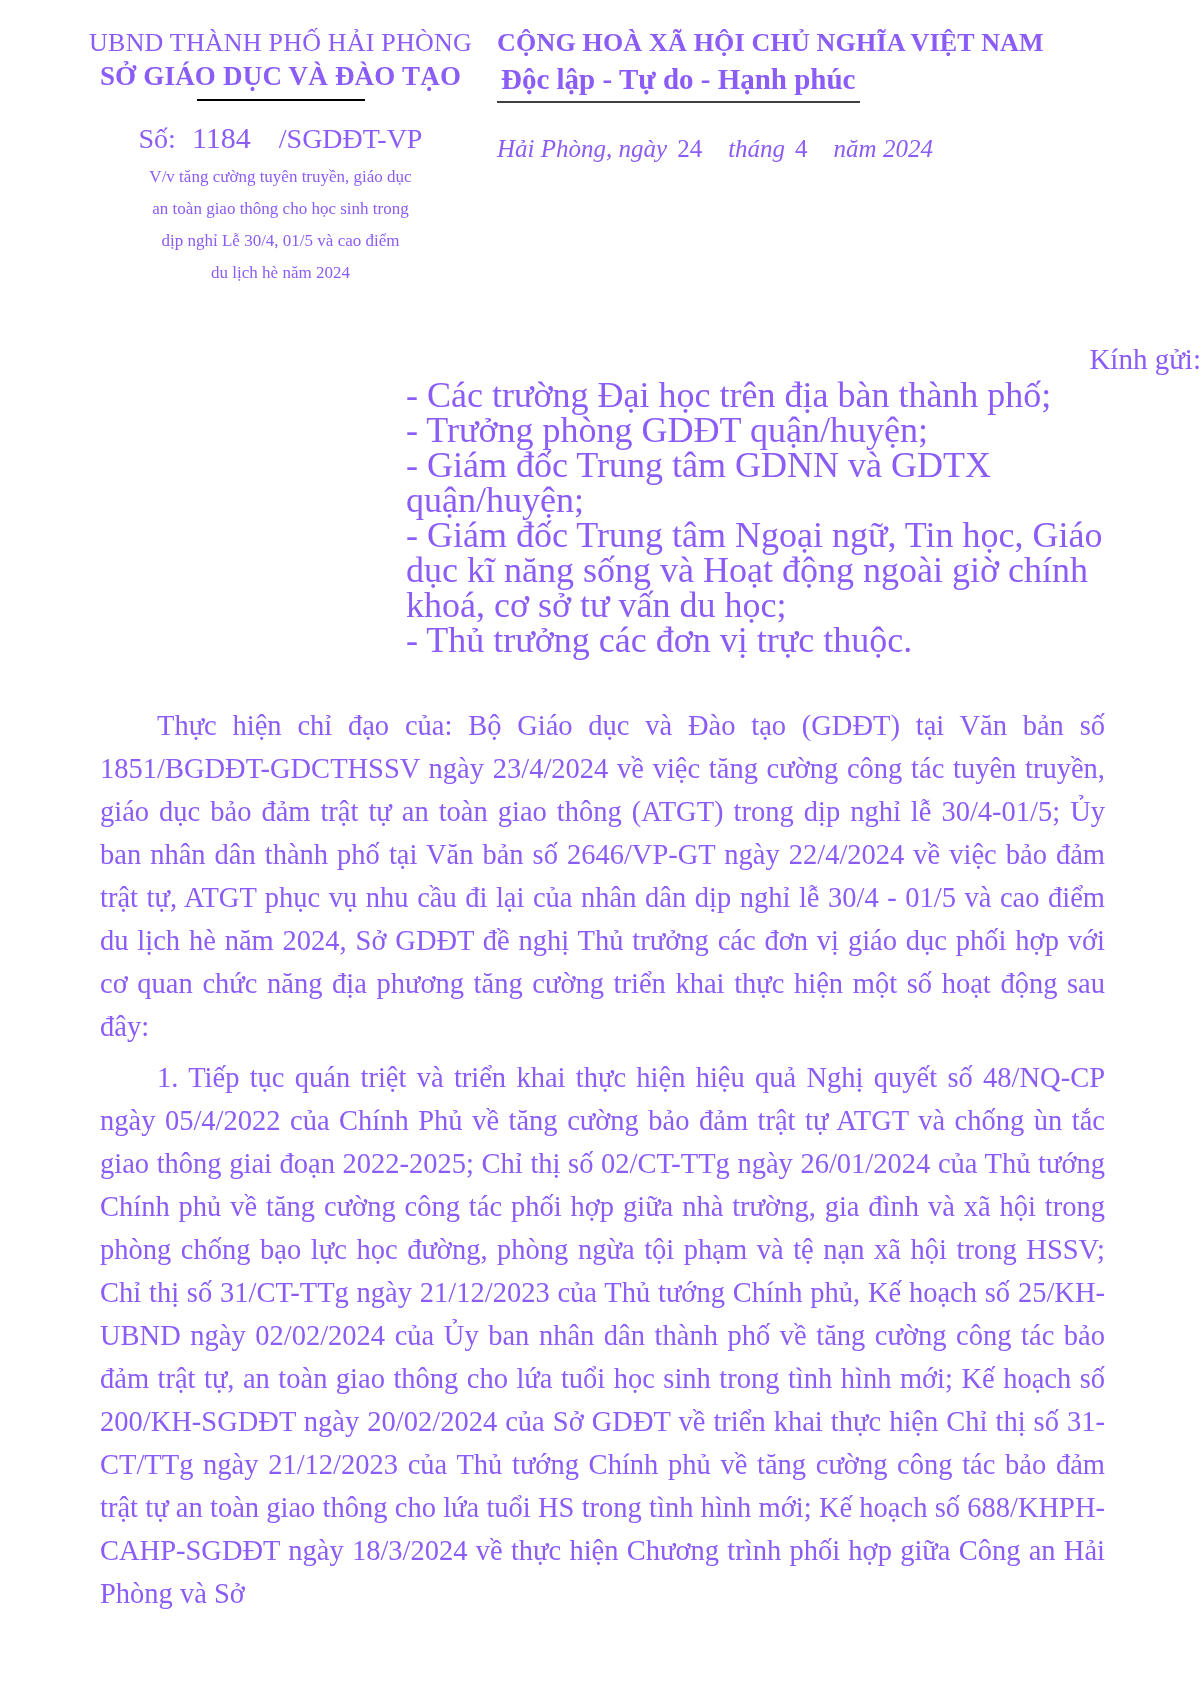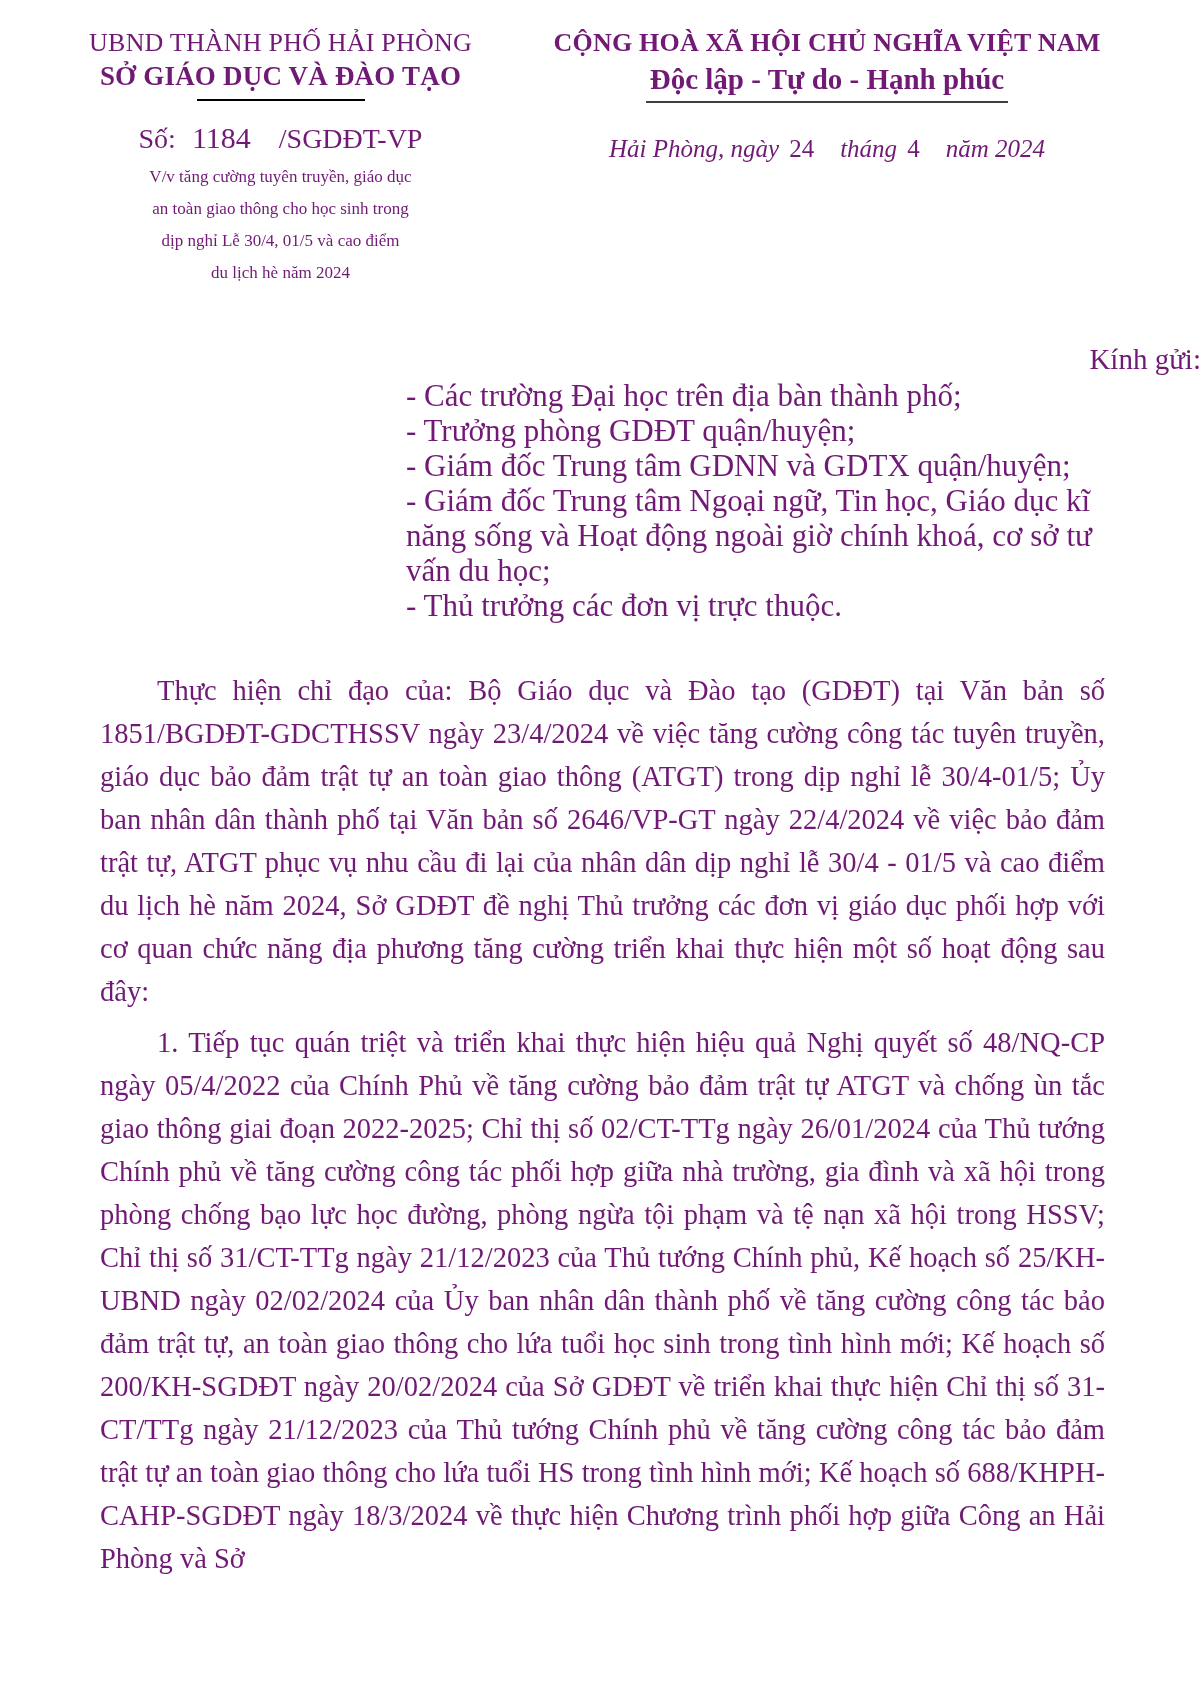--- a/index.html
+++ b/index.html
@@ -1,42 +1,42 @@
 <!DOCTYPE html>
 <html><head>
 <meta charset="utf-8">
 <style>
   html,body{margin:0;padding:0;background:#888;}
   .page{
-    width:1201px;height:1688px;background:#ffffff;color:#701a75;
+    width:1201px;height:1688px;background:#ffffff;color:#8b5cf6;
     font-family:"Liberation Serif","DejaVu Serif",serif;
     position:relative;overflow:hidden;margin:0 auto;
   }
   
   .header-row{display:flex;padding-top:28px;}
   .header-left{width:425px;margin-left:68px;text-align:center;flex-shrink:0;}
   .issuer-parent{font-size:26px;letter-spacing:.2px;}
   .issuer-org{font-size:27px;font-weight:bold;margin-top:3px;letter-spacing:.2px;}
   .issuer-rule{width:168px;border-top:2px solid #000;margin:7px auto 0 auto;}
   .doc-number{margin-top:20px;font-size:28px;white-space:nowrap;}
   .doc-number .num{font-size:30px;margin-left:16px;}
   .doc-number .sym{margin-left:28px;}
   .subject{margin-top:6px;font-size:17px;line-height:32px;}
-  .header-right{width:660px;text-align:center;margin-left:4px;font-family:Liberation Serif, serif;}
+  .header-right{width:660px;margin-left:4px;font-family:Liberation Serif, serif;}
   .nation{font-size:26px;font-weight:bold;letter-spacing:.2px;white-space:nowrap;}
   .motto{font-size:29px;font-weight:bold;margin-top:5px;}
   .motto .inner{display:inline-block;border-bottom:2px solid #404040;padding:0 4px 5px 4px;}
   .date-line{margin-top:32px;font-size:25px;white-space:nowrap;}
   .date-line .it{font-style:italic;}
   .date-line .fill{font-style:normal;margin:0 10px;}
   .date-line .gap{margin-left:16px;}
   
   .salutation{margin-top:52px;margin-left:300px;font-size:29px;}
   .kg-label{line-height:36px;text-align:right;}
-  .kg-list{margin-left:106px;width:702px;font-size:31px;line-height:35px;margin-top:1px;}
+  .kg-list{margin-left:106px;width:702px;font-size:36px;line-height:35px;margin-top:1px;}
   .kg-item{text-align:left;}
   
   .doc-body{margin:46px 96px 0 100px;}
   .para{
     margin:0;font-size:28.5px;line-height:43px;
     text-align:justify;text-indent:57px;
   }
   .para + .para{margin-top:8px;}
 </style>
 </head>

